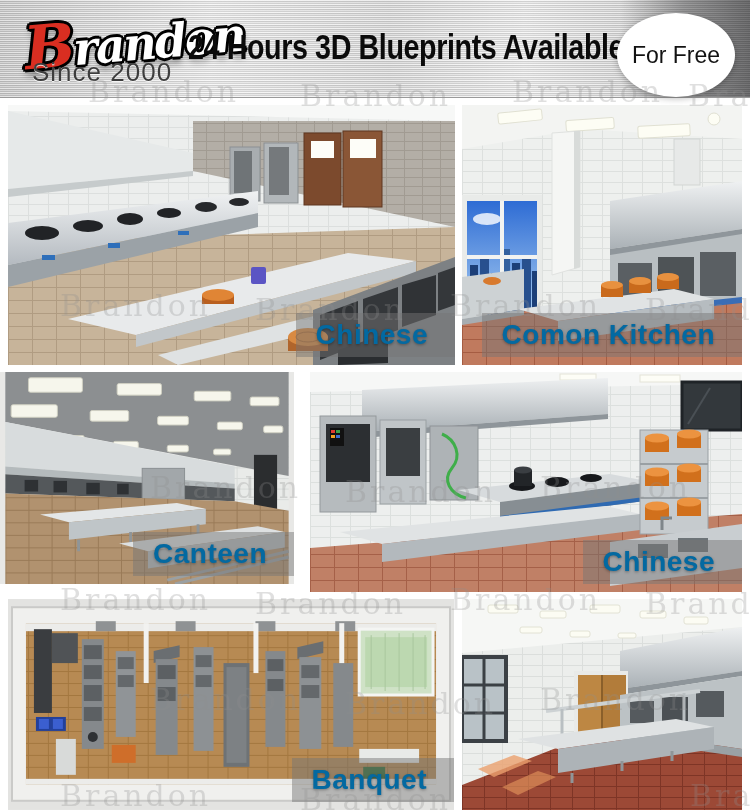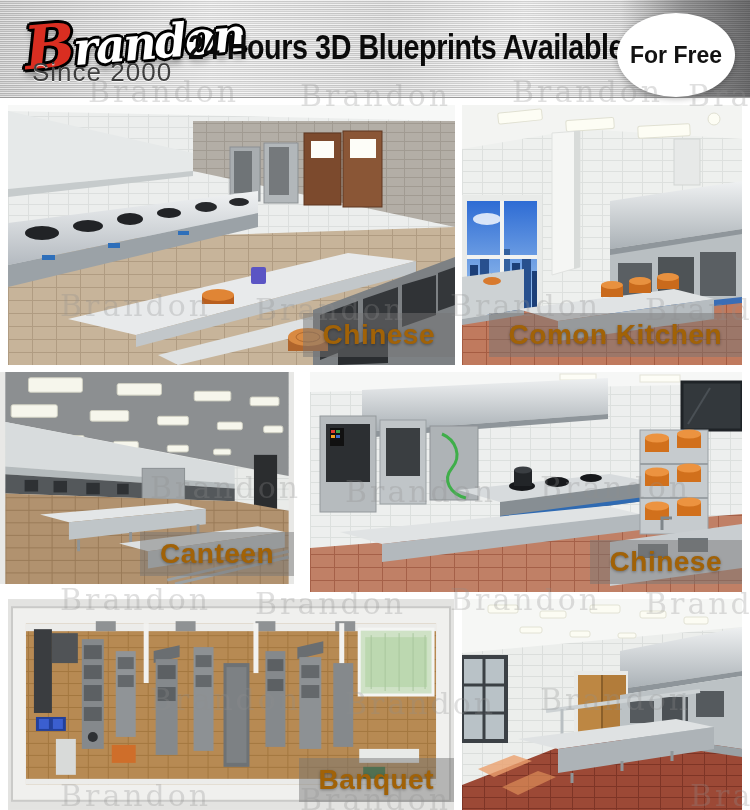--- a/index.html
+++ b/index.html
@@ -33,31 +33,31 @@
     color:#3d3d3d; letter-spacing:1px; text-shadow:0 1px 0 rgba(255,255,255,.8);
   }
   .header-title {
     position:absolute; left:188px; top:27px; width:470px;
     font-size:35px; font-weight:bold; color:#0b0b0b; white-space:nowrap;
     transform:scaleX(.82); transform-origin:left center; letter-spacing:-.5px;
   }
   .free-badge {
     position:absolute; left:617px; top:13px; width:118px; height:84px;
     background:#ffffff; border-radius:50%; display:flex; align-items:center; justify-content:center;
-    font-size:23px; font-weight:bold; color:#121212; z-index:2;
+    font-size:23px; font-weight:normal; color:#121212; z-index:2;
     box-shadow:0 2px 6px rgba(0,0,0,.25);
   }
   
   .tile { position:absolute; overflow:hidden; background:#e8e8e6; z-index:1; }
   .tile svg { display:block; width:100%; height:100%; }
   .tile-label {
     position:absolute; right:0; bottom:8px; z-index:4;
-    background:rgba(118,118,118,.48); color:#a16207;
+    background:rgba(118,118,118,.48); color:#0369a1;
     font:600 28px/44px "Liberation Sans", sans-serif;
-    padding:0 20px 0 20px; letter-spacing:.5px;
+    padding:0 27px 0 20px; letter-spacing:.5px;
     text-shadow:0 1px 3px rgba(0,0,0,.35);
   }
   
   .wm-layer { position:absolute; inset:0; z-index:5; pointer-events:none; }
   .wm-layer span {
     position:absolute; font-family:"DejaVu Serif", serif; font-size:30px;
     color:#8f8f8f; opacity:.28; letter-spacing:3px; white-space:nowrap;
   }
 </style>
 </head>

